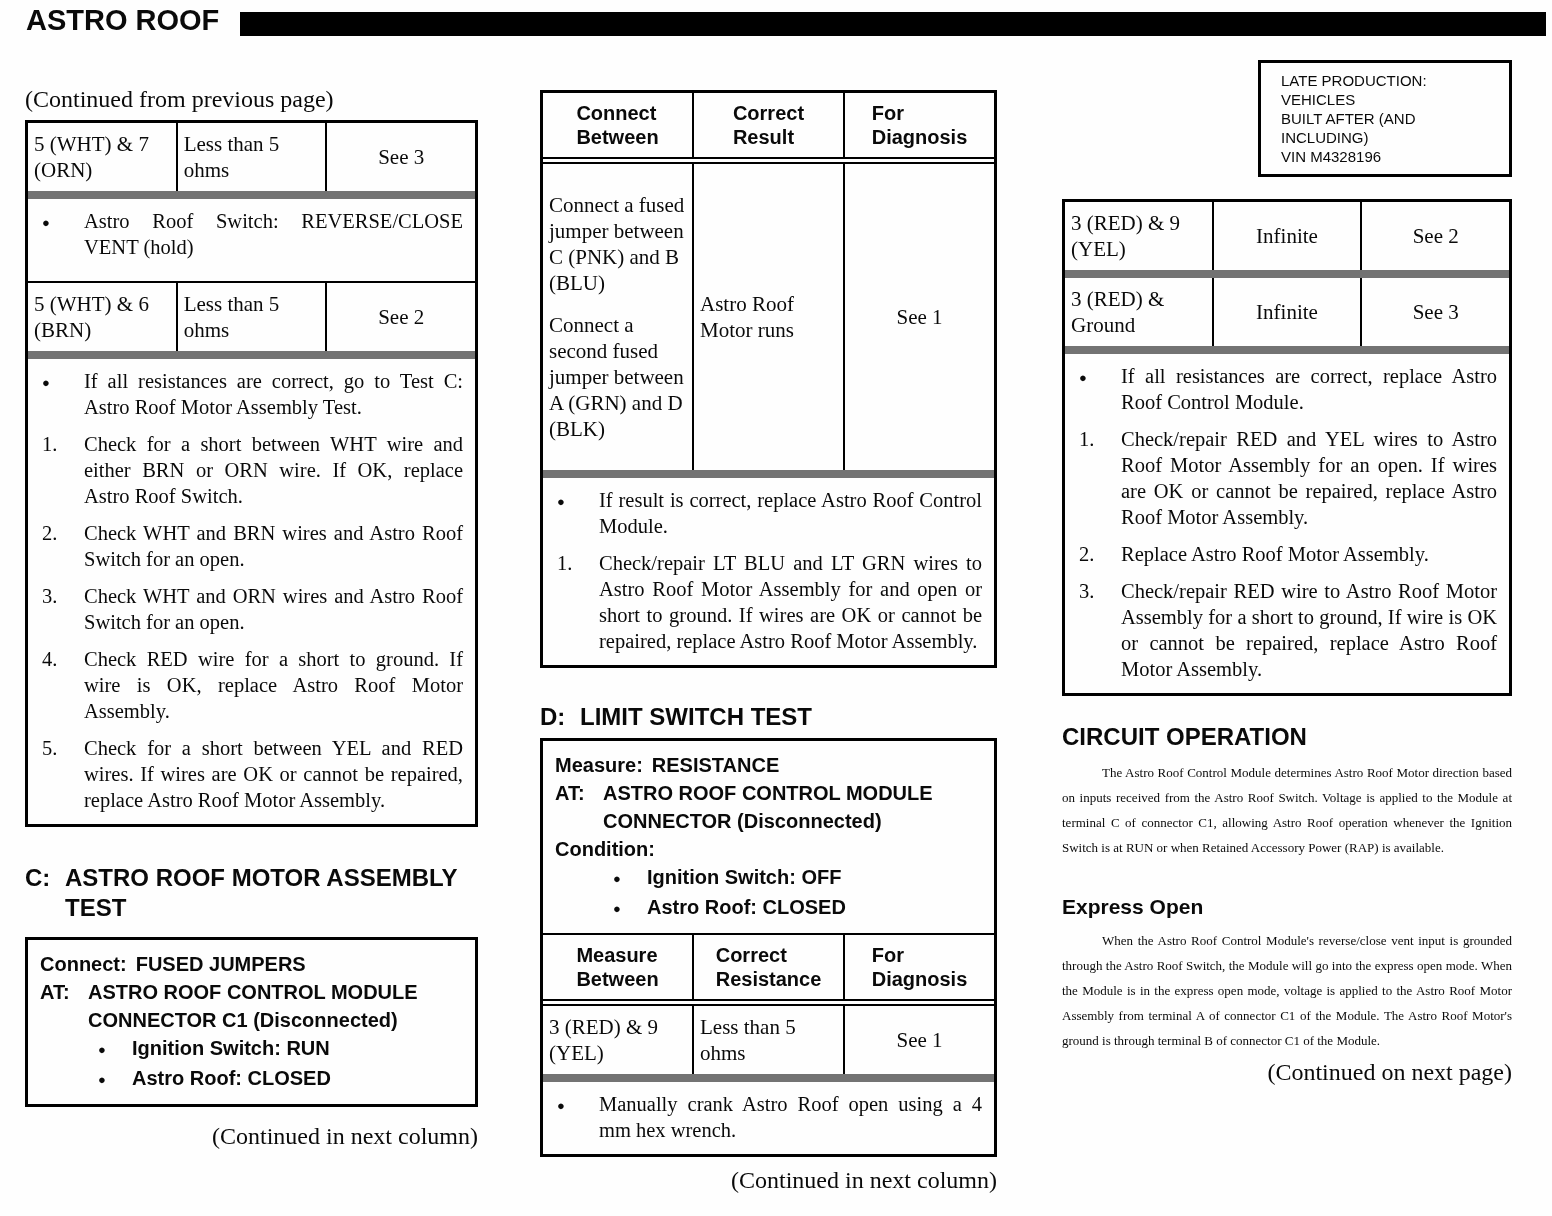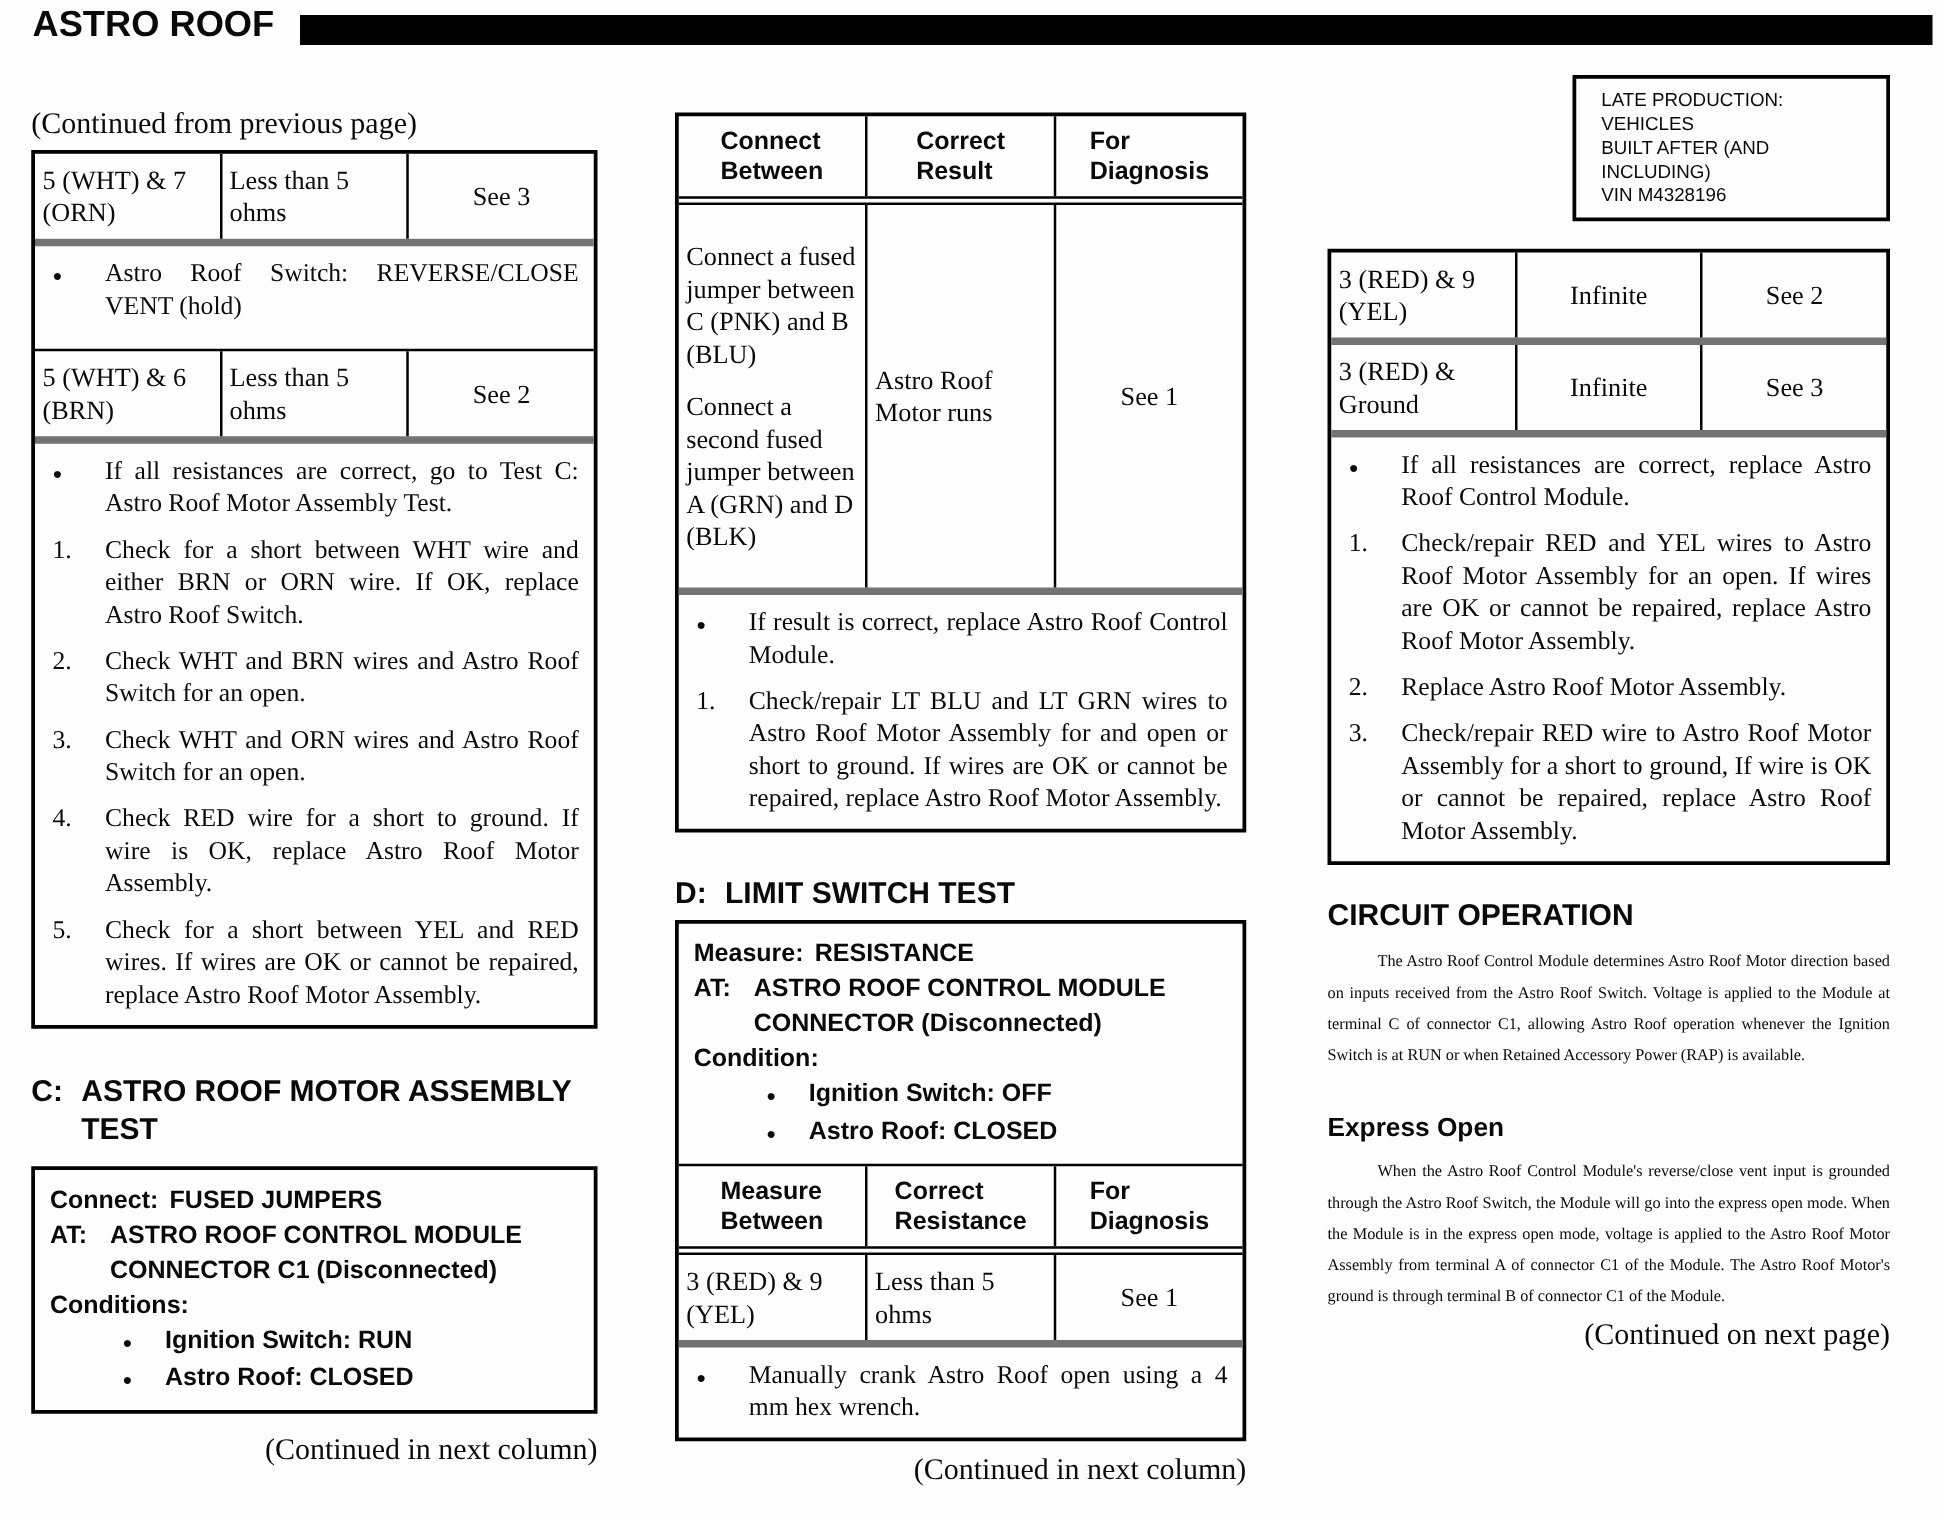--- a/index.html
+++ b/index.html
@@ -16,21 +16,21 @@
   .col { position:absolute; }
   .col-left  { left:25px;  top:86px; width:453px; }
   .col-mid   { left:540px; top:90px; width:457px; }
   .col-right { left:1062px; top:60px; width:450px; }
 
   .cont { font-size:24px; line-height:26px; }
   .cont.right { text-align:right; }
 
   
   .dtable { border:3px solid #000; }
-  .row { display:flex; border-bottom:6px solid #737373; }
+  .row { display:flex; border-bottom:8px solid #737373; }
   .row:last-child { border-bottom:none; }
   .row.head { border-bottom:7px double #000; }
   .row.head .cell {
     font-family:"Liberation Sans", sans-serif; font-weight:bold;
     font-size:20px; line-height:24px; white-space:pre-line;
   }
   .cell {
     flex:1; border-right:2px solid #000;
     display:flex; align-items:center; justify-content:center;
     text-align:left; padding:8px 6px; font-size:21px; line-height:26px;
@@ -142,21 +142,20 @@
 
     <div class="specbox mt14">
       <div class="kv">
         <span class="lb">Connect:</span>
         <span>FUSED JUMPERS</span>
       </div>
       <div class="kv hang">
         <span class="lb">AT:</span>
         <span class="vl">ASTRO ROOF CONTROL MODULE CONNECTOR C1 (Disconnected)</span>
       </div>
-      <div>Conditions:</div>
       <div class="cond">
         <span class="cmk">●</span>
         <span>Ignition Switch: RUN</span>
       </div>
       <div class="cond">
         <span class="cmk">●</span>
         <span>Astro Roof: CLOSED</span>
       </div>
     </div>
 

